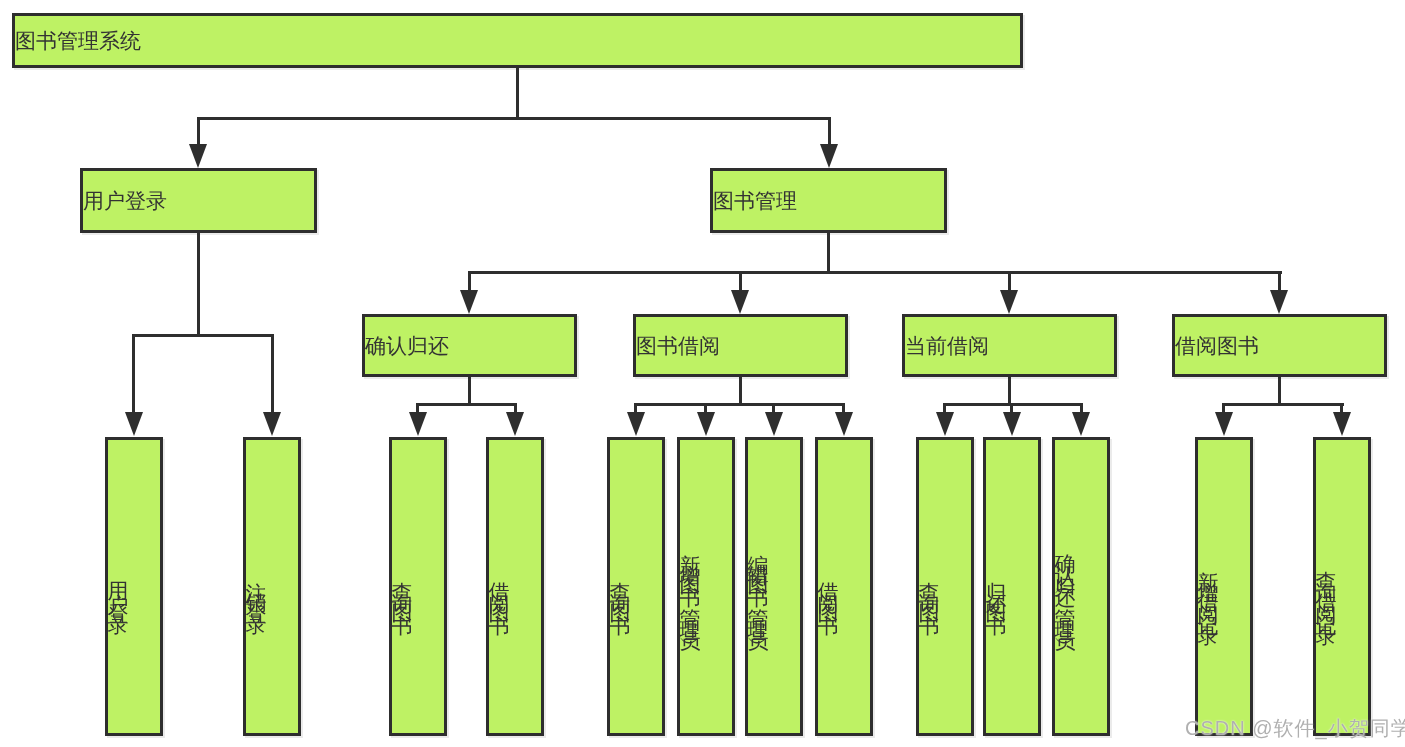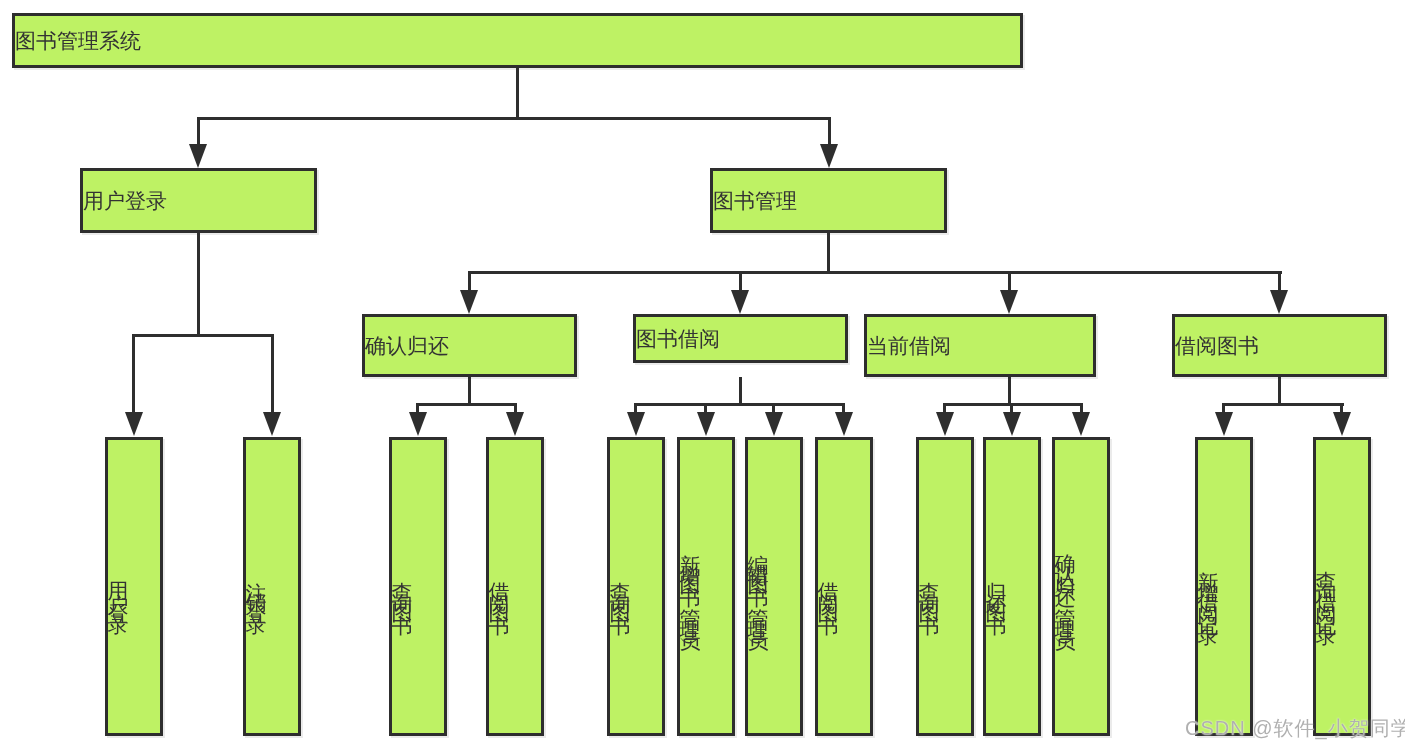--- a/index.html
+++ b/index.html
@@ -67,24 +67,24 @@
   <div class="vline" style="left:739px;top:271px;height:21px"></div>
   <div class="arrow" style="left:731px;top:290px"></div>
   <div class="vline" style="left:1008px;top:271px;height:21px"></div>
   <div class="arrow" style="left:1000px;top:290px"></div>
   <div class="vline" style="left:1278px;top:271px;height:21px"></div>
   <div class="arrow" style="left:1270px;top:290px"></div>
 
   <div class="node" style="left:362px;top:314px;width:215px;height:63px">
     <span>确认归还</span>
   </div>
-  <div class="node" style="left:633px;top:314px;width:215px;height:49px">
+  <div class="node" style="left:633px;top:314px;width:215px;height:63px">
     <span>图书借阅</span>
   </div>
-  <div class="node" style="left:864px;top:314px;width:232px;height:63px">
+  <div class="node" style="left:902px;top:314px;width:215px;height:63px">
     <span>当前借阅</span>
   </div>
   <div class="node" style="left:1172px;top:314px;width:215px;height:63px">
     <span>借阅图书</span>
   </div>
 
   <div class="vline" style="left:468px;top:377px;height:27px"></div>
   <div class="hline" style="left:416px;top:403px;width:101px"></div>
   <div class="vline" style="left:416px;top:403px;height:11px"></div>
   <div class="arrow" style="left:409px;top:412px"></div>

